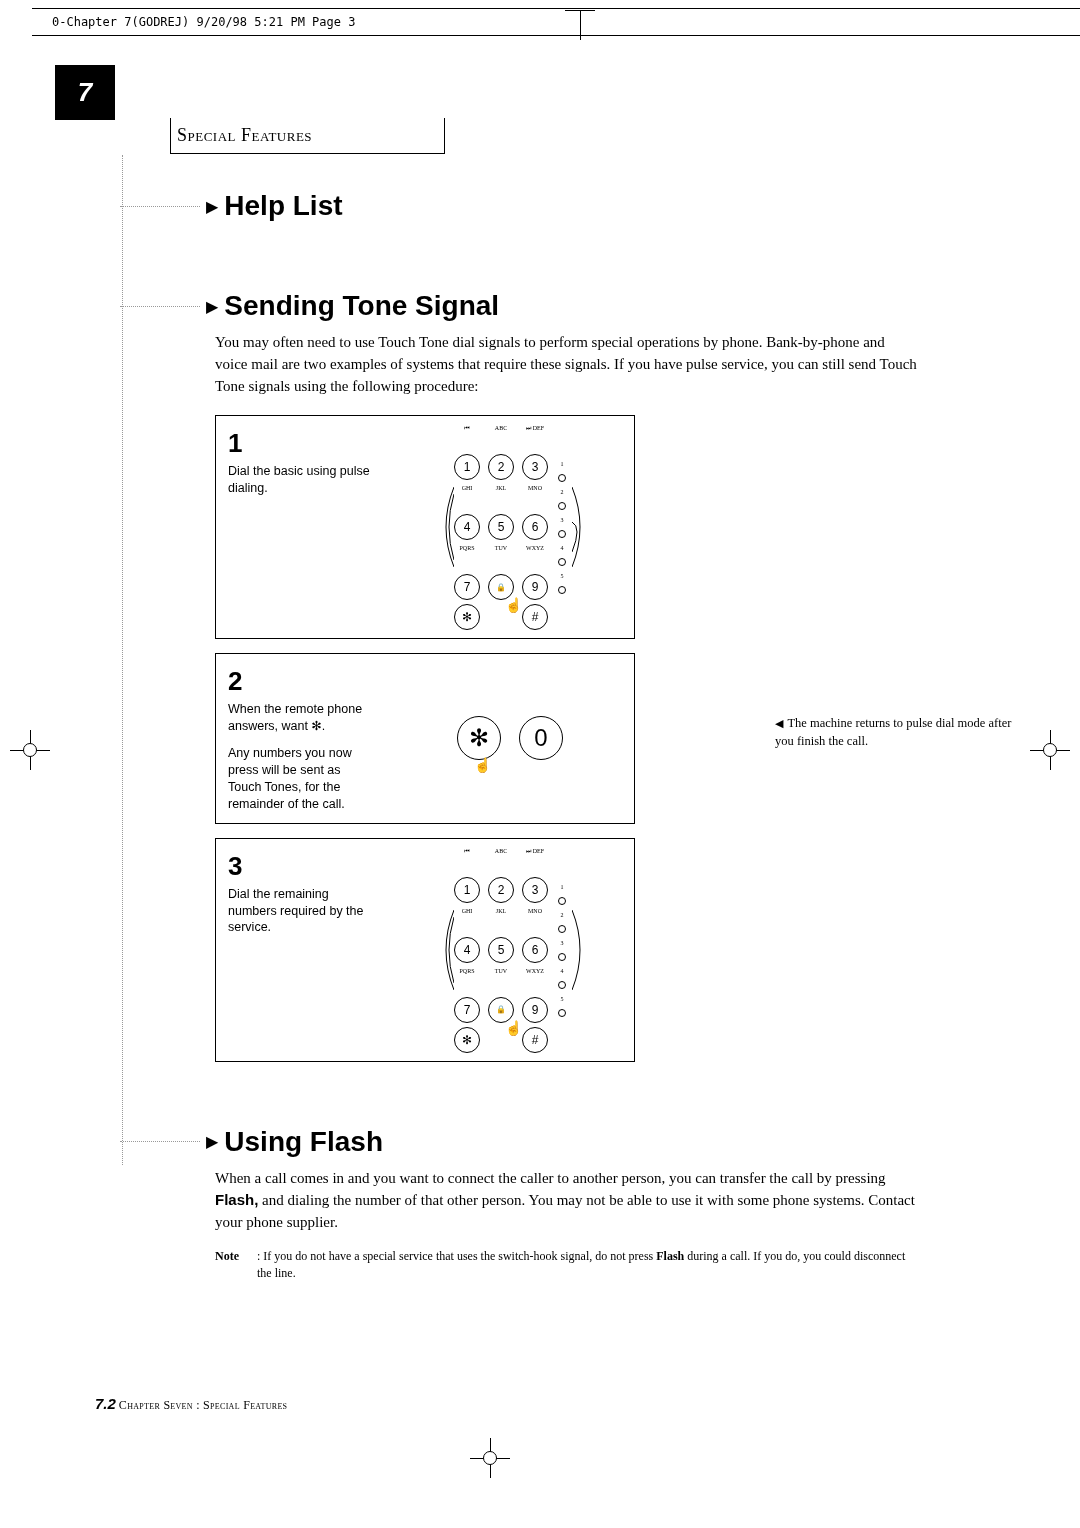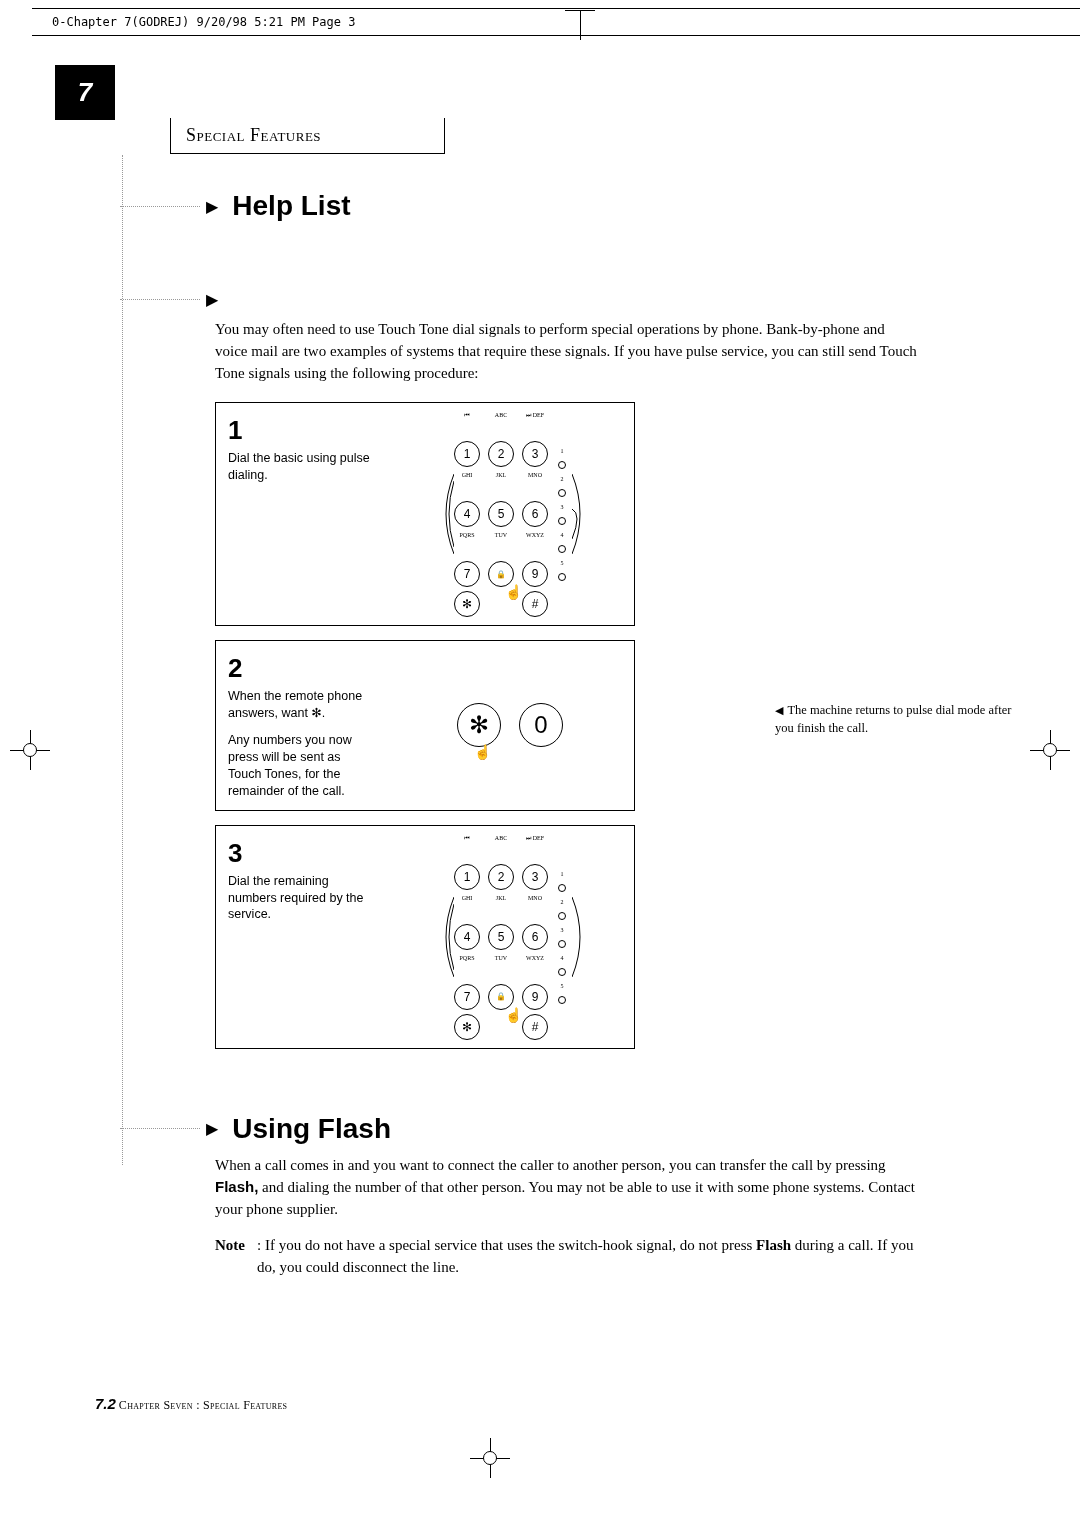--- a/index.html
+++ b/index.html
@@ -79,21 +79,21 @@
   .section-tab {
     position: absolute;
     left: 170px;
     top: 118px;
     width: 275px;
     height: 36px;
     border: 1px solid #000;
     border-top: none;
     display: flex;
     align-items: center;
-    padding-left: 15px;
+    padding-left: 6px;
     font-variant: small-caps;
     font-size: 18px;
     letter-spacing: 0.5px;
   }
   .content {
     position: absolute;
     left: 120px;
     top: 170px;
     width: 800px;
   }
@@ -116,21 +116,20 @@
     margin-right: 6px;
   }
   .section-head .arrow {
     font-size: 16px;
     margin-right: 6px;
   }
   .section-head h2 {
     font-family: Arial, sans-serif;
     font-size: 28px;
     font-weight: bold;
-    margin-left: 8px;
   }
   .body-text {
     margin-left: 95px;
     font-size: 15px;
     line-height: 1.45;
   }
   .body-text strong { font-family: Arial, sans-serif; font-weight: bold; }
   .steps { margin-left: 95px; margin-top: 18px; }
   .step {
     display: flex;
@@ -191,21 +190,21 @@
   .bigkey { width:44px; height:44px; border:1.5px solid #000; border-radius:22px; display:flex; align-items:center; justify-content:center; font-size:24px; font-family: Arial, sans-serif; position:relative;}
   .hand { font-size:14px; position:absolute; bottom:-14px; left:16px; }
   .side-note {
     position: absolute;
     left: 560px;
     width: 255px;
     font-size: 12.5px;
     line-height: 1.4;
   }
   .side-note .tri { font-size: 11px; margin-right: 4px; }
-  .note-block { margin-left: 95px; margin-top: 14px; font-size: 15px; line-height:1.45; display:flex; }
+  .note-block { margin-left: 95px; margin-top: 14px; font-size: 12px; line-height:1.45; display:flex; }
   .note-block .nb { font-weight: bold; width: 42px; flex-shrink:0; }
   .footer {
     position: absolute;
     left: 95px;
     bottom: 115px;
     font-size: 12px;
   }
   .footer .pn { font-family: Arial, sans-serif; font-weight: bold; font-style: italic; font-size: 15px; }
   .footer .ft { font-variant: small-caps; letter-spacing: 0.3px; }
 </style>
@@ -244,20 +243,21 @@
     <div class="dots"></div>
     <span class="arrow">▶</span>
     <h2>Help List</h2>
   </div>
 
   <div style="height:38px"></div>
 
   <div class="section-head">
     <div class="dots"></div>
     <span class="arrow">▶</span>
+    <h2>Sending Tone Signal</h2>
   </div>
   <p class="body-text">You may often need to use Touch Tone dial signals to perform special operations by phone. Bank-by-phone and voice mail are two examples of systems that require these signals. If you have pulse service, you can still send Touch Tone signals using the following procedure:</p>
 
   <div class="steps" style="position:relative;">
 
     <div class="step">
       <div class="step-left">
         <span class="num">1</span>
         <span>Dial the basic using pulse dialing.</span>
       </div>

